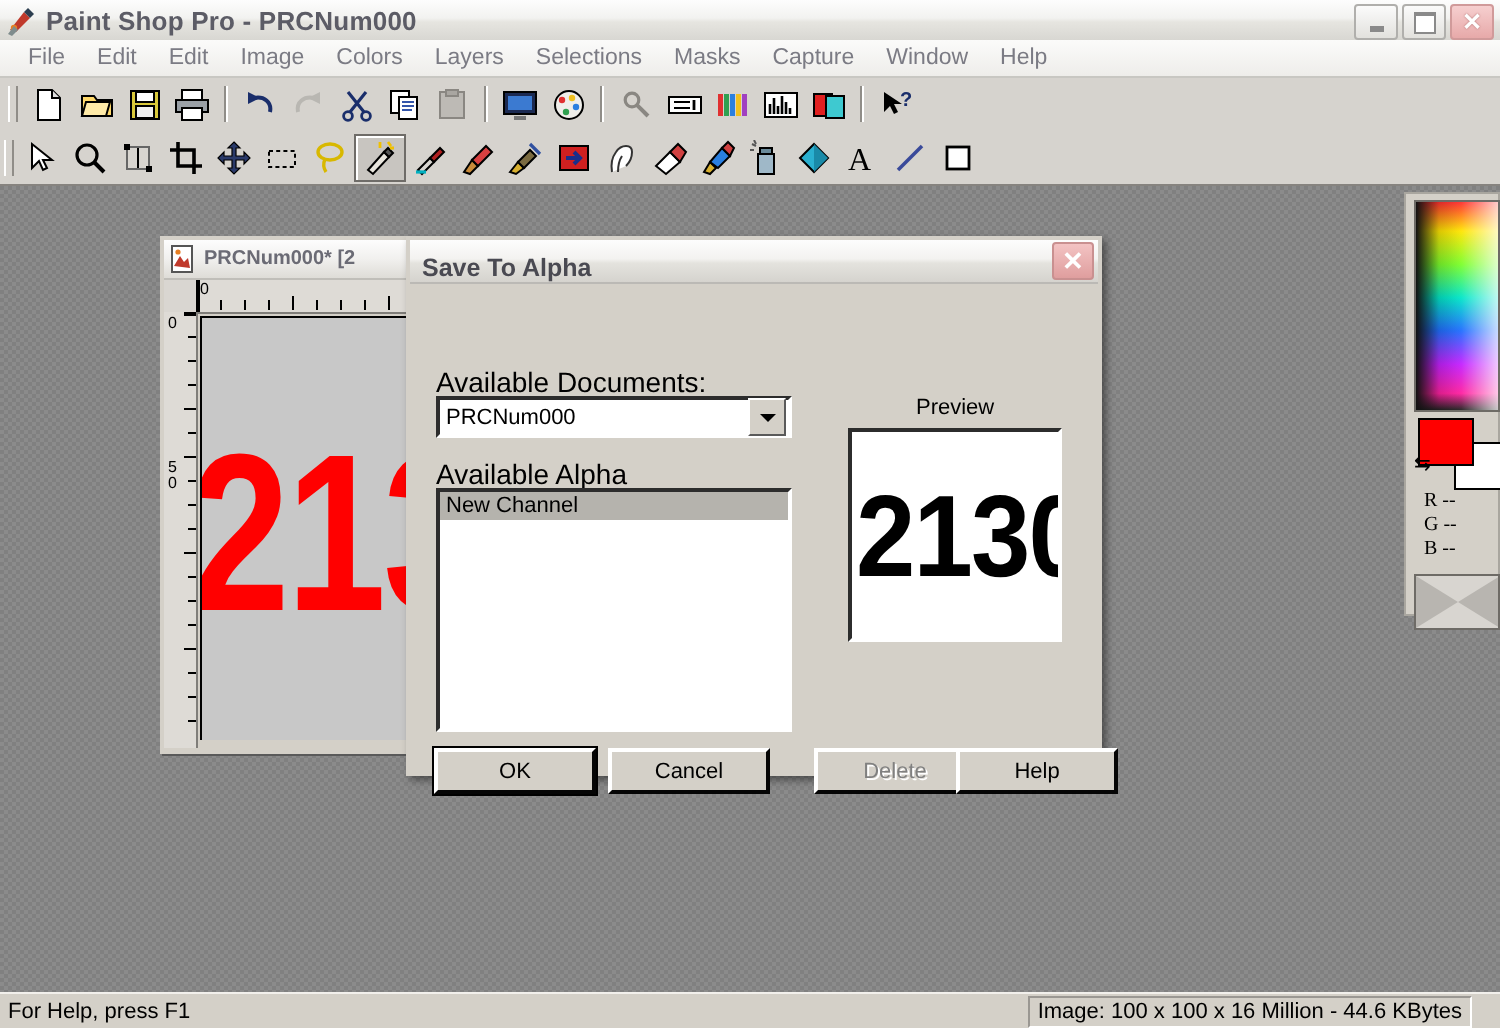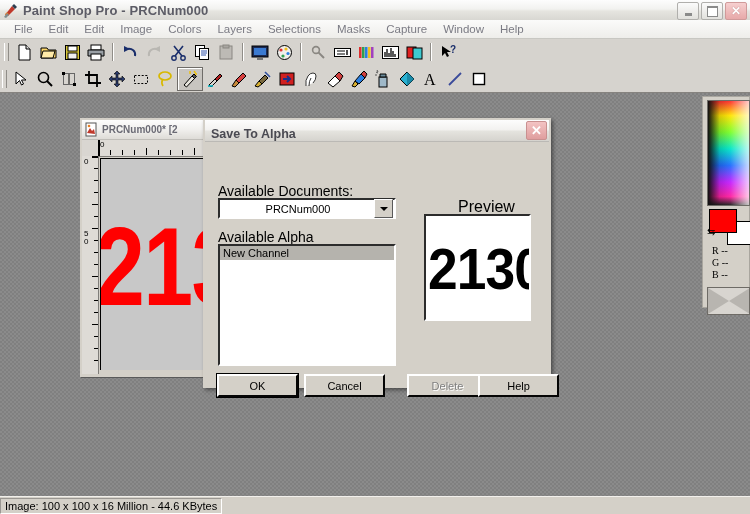--- a/index.html
+++ b/index.html
@@ -132,21 +132,21 @@
     display:flex;align-items:center;justify-content:center;
   }
   .tri{width:0;height:0;border-left:4px solid transparent;border-right:4px solid transparent;border-top:4px solid #000;}
   .listbox{
     position:absolute;background:#fff;
     border:2px inset #d4d0c8;border-top-color:#808080;border-left-color:#808080;
     border-right-color:#fff;border-bottom-color:#fff;box-sizing:border-box;overflow:hidden;
   }
   .lb-item{padding:1px 3px;font-size:11px;color:#000;}
   .lb-item.sel{background:#b5b3ad;}
-  .prev-label{position:absolute;font-size:16px;color:#000;}
+  .prev-label{position:absolute;font-size:11px;color:#000;}
   .prev-box{
     position:absolute;background:#fff;
     border:2px inset #d4d0c8;border-top-color:#808080;border-left-color:#808080;
     border-right-color:#fff;border-bottom-color:#fff;
     box-sizing:border-box;overflow:hidden;
   }
   .prev-num{
     position:absolute;left:2px;top:24px;
     font-family:"Liberation Sans",sans-serif;
     font-size:58px;font-weight:bold;line-height:58px;color:#000;
@@ -573,21 +573,21 @@
       <div class="dlg-title">Save To Alpha</div>
       <div class="dlg-close">
         <span>✕</span>
       </div>
     </div>
 
     <div class="dlg-body">
 
       <div class="lbl" style="left:13px;top:41px;">Available Documents:</div>
 
-      <div class="combo" style="left:13px;top:56px;width:178px;height:21px;text-align:center;">
+      <div class="combo" style="left:13px;top:56px;width:178px;height:21px;">
         <span class="val">PRCNum000</span>
         <span class="arrow">
             <i class="tri"></i>
           </span>
       </div>
 
       <div class="lbl" style="left:13px;top:87px;">Available Alpha</div>
 
       <div class="listbox" style="left:13px;top:102px;width:178px;height:122px;">
         <div class="lb-item sel">New Channel</div>
@@ -624,16 +624,17 @@
     </div>
     <div class="cp-rgb">
       <div>R --</div>
       <div>G --</div>
       <div>B --</div>
     </div>
     <div class="cp-bot"></div>
   </div>
 
   <div class="statusbar">
+    <div class="sb-left">For Help, press F1</div>
     <div class="sb-right">Image:  100 x 100 x 16 Million - 44.6 KBytes</div>
   </div>
 
 </div>
 
 </body></html>

